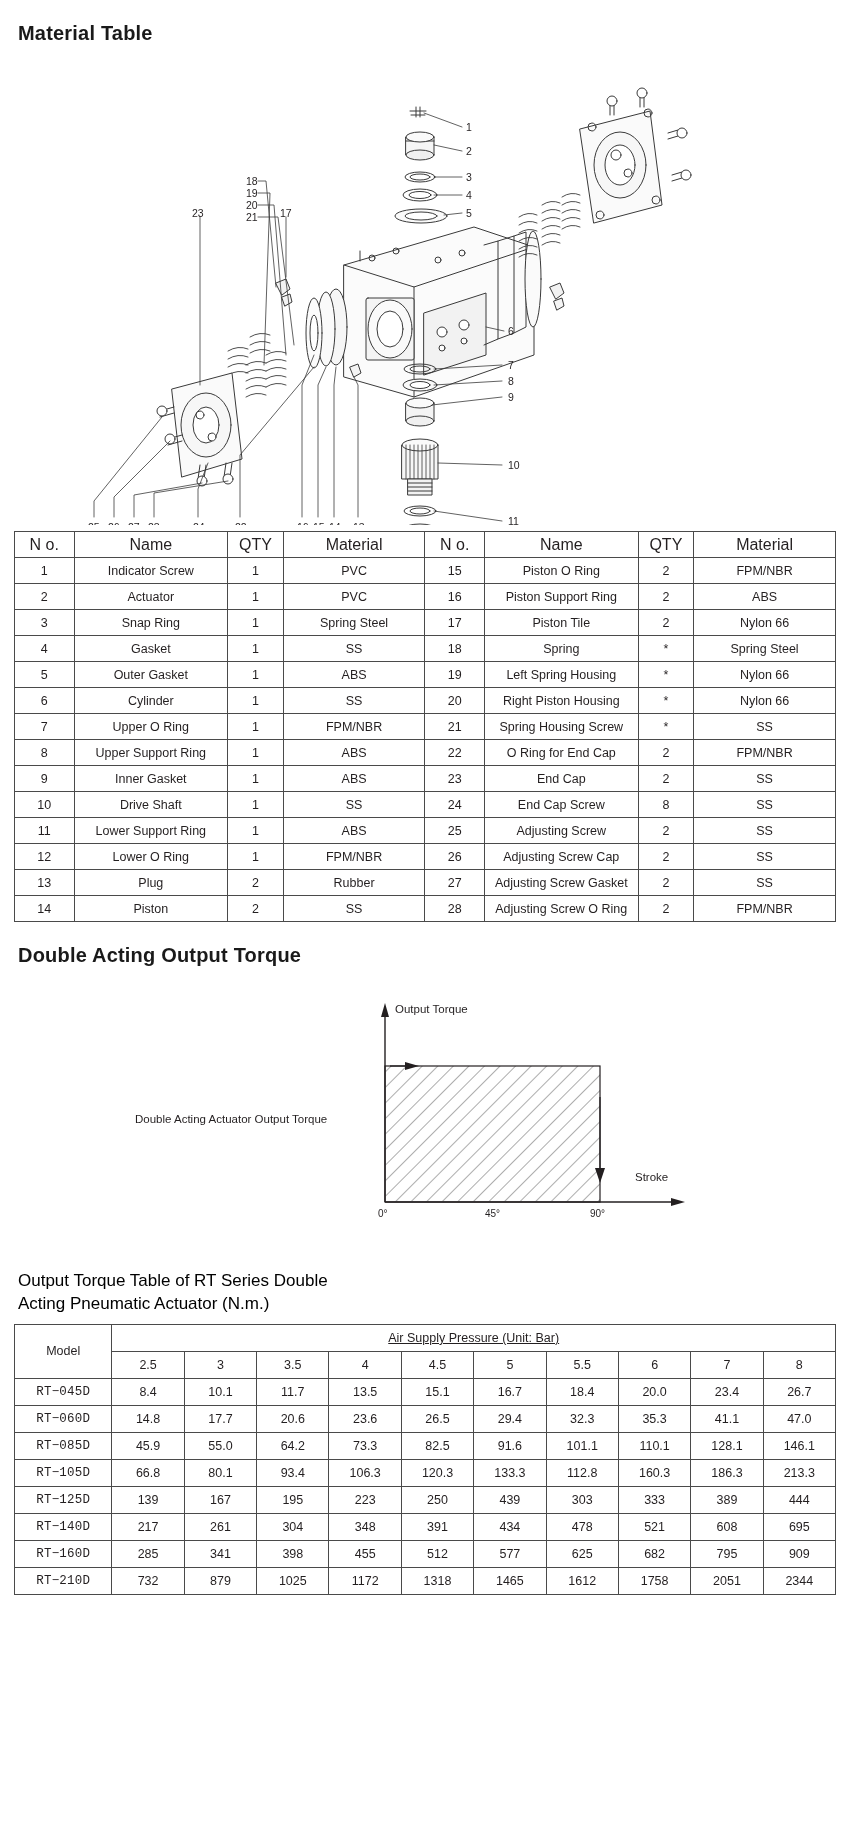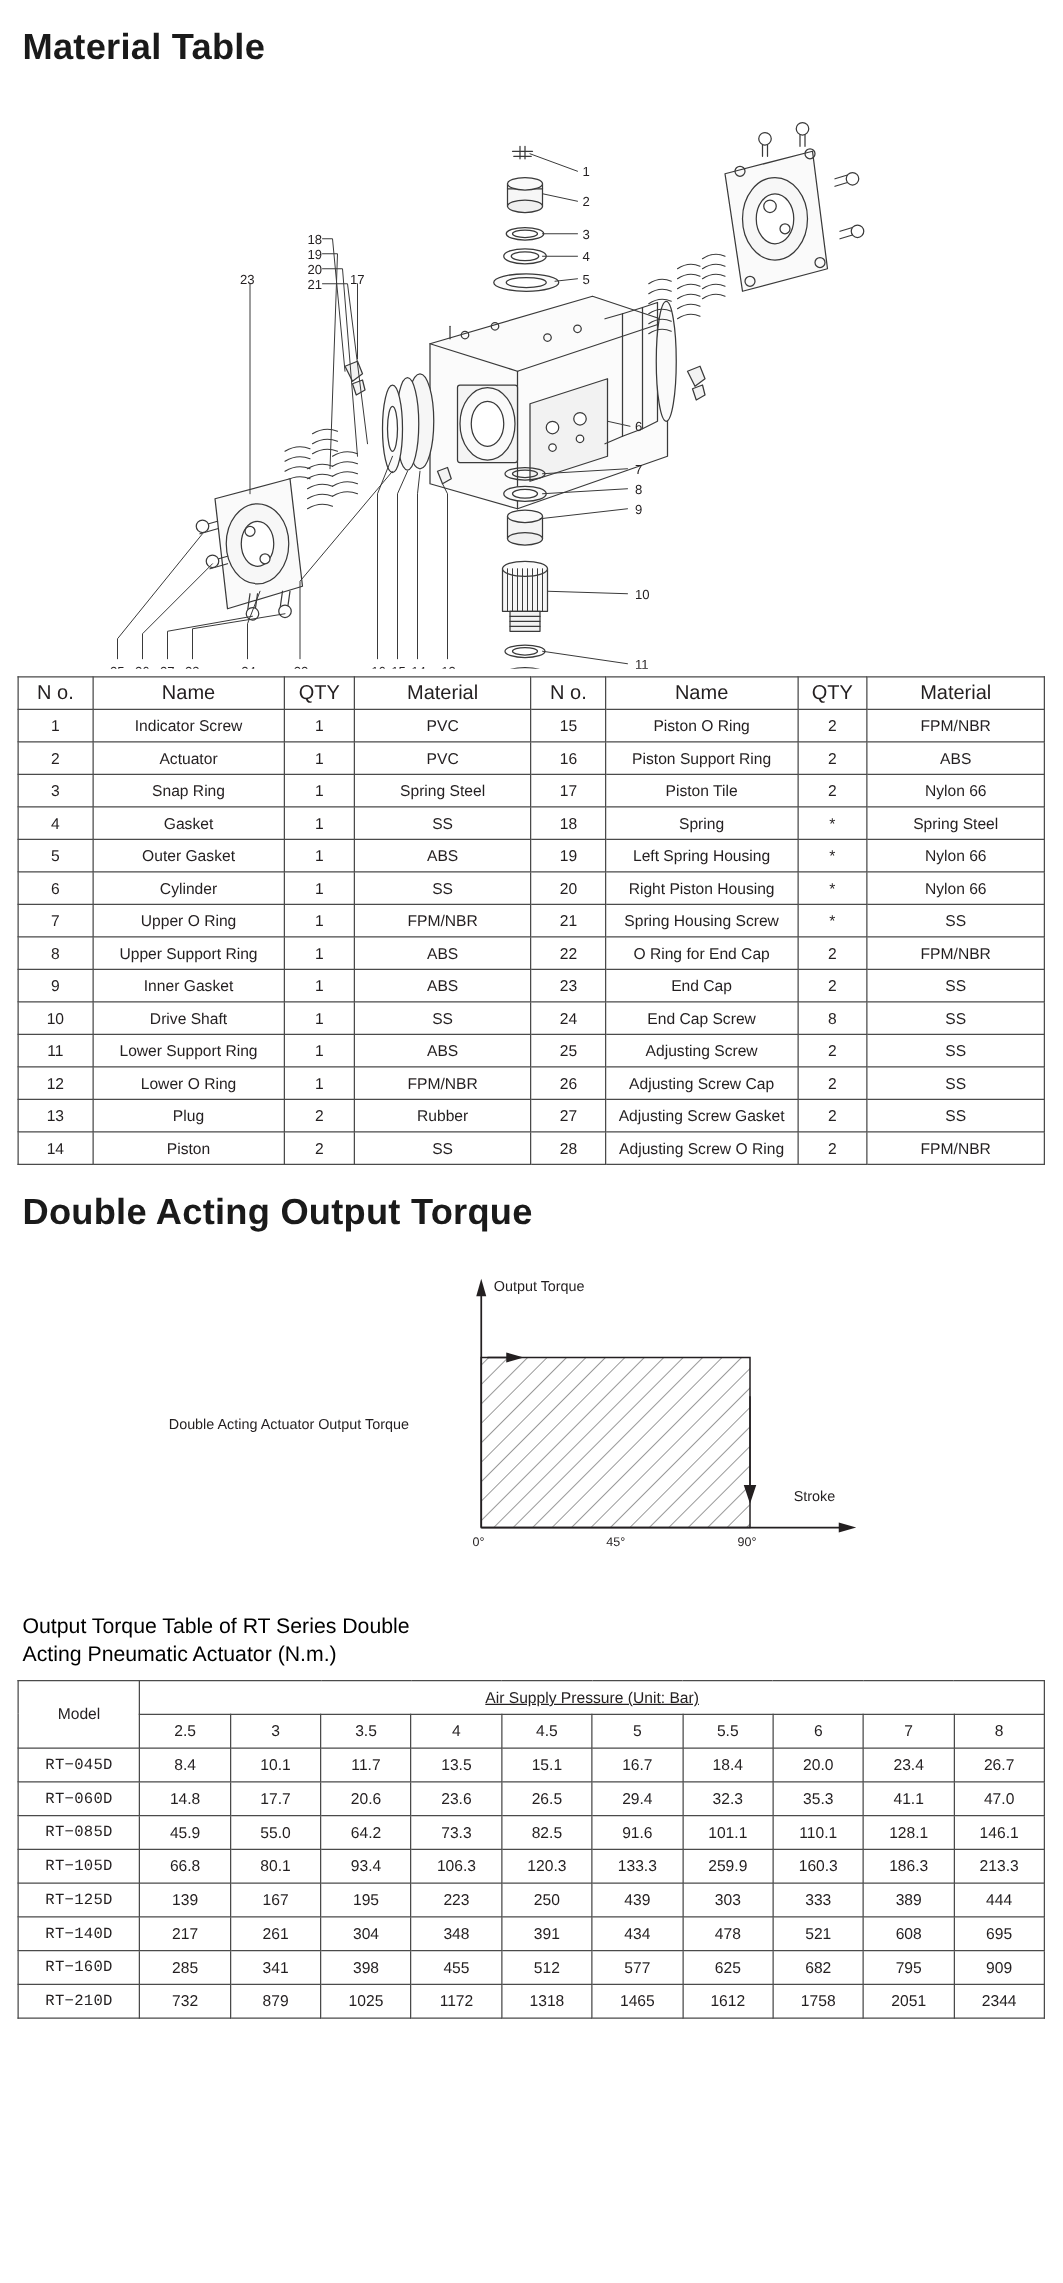--- a/index.html
+++ b/index.html
@@ -14,21 +14,21 @@
     -webkit-font-smoothing: antialiased;
   }
   .page {
     width: 850px;
     min-height: 1826px;
     position: relative;
     box-sizing: border-box;
     padding: 0 14px;
   }
   h1.section-title {
-    font-size: 29px;
+    font-size: 20px;
     font-weight: bold;
     letter-spacing: 0.2px;
     margin: 22px 0 10px 4px;
     color: #1a1a1a;
   }
   h2.sub-title {
     font-size: 17px;
     font-weight: normal;
     line-height: 1.35;
     margin: 18px 0 8px 4px;
@@ -557,21 +557,21 @@
         <td>146.1</td>
       </tr>
       <tr>
         <td class="model-cell">RT−105D</td>
         <td>66.8</td>
         <td>80.1</td>
         <td>93.4</td>
         <td>106.3</td>
         <td>120.3</td>
         <td>133.3</td>
-        <td>259.9</td>
+        <td>112.8</td>
         <td>160.3</td>
         <td>186.3</td>
         <td>213.3</td>
       </tr>
       <tr>
         <td class="model-cell">RT−125D</td>
         <td>139</td>
         <td>167</td>
         <td>195</td>
         <td>223</td>

